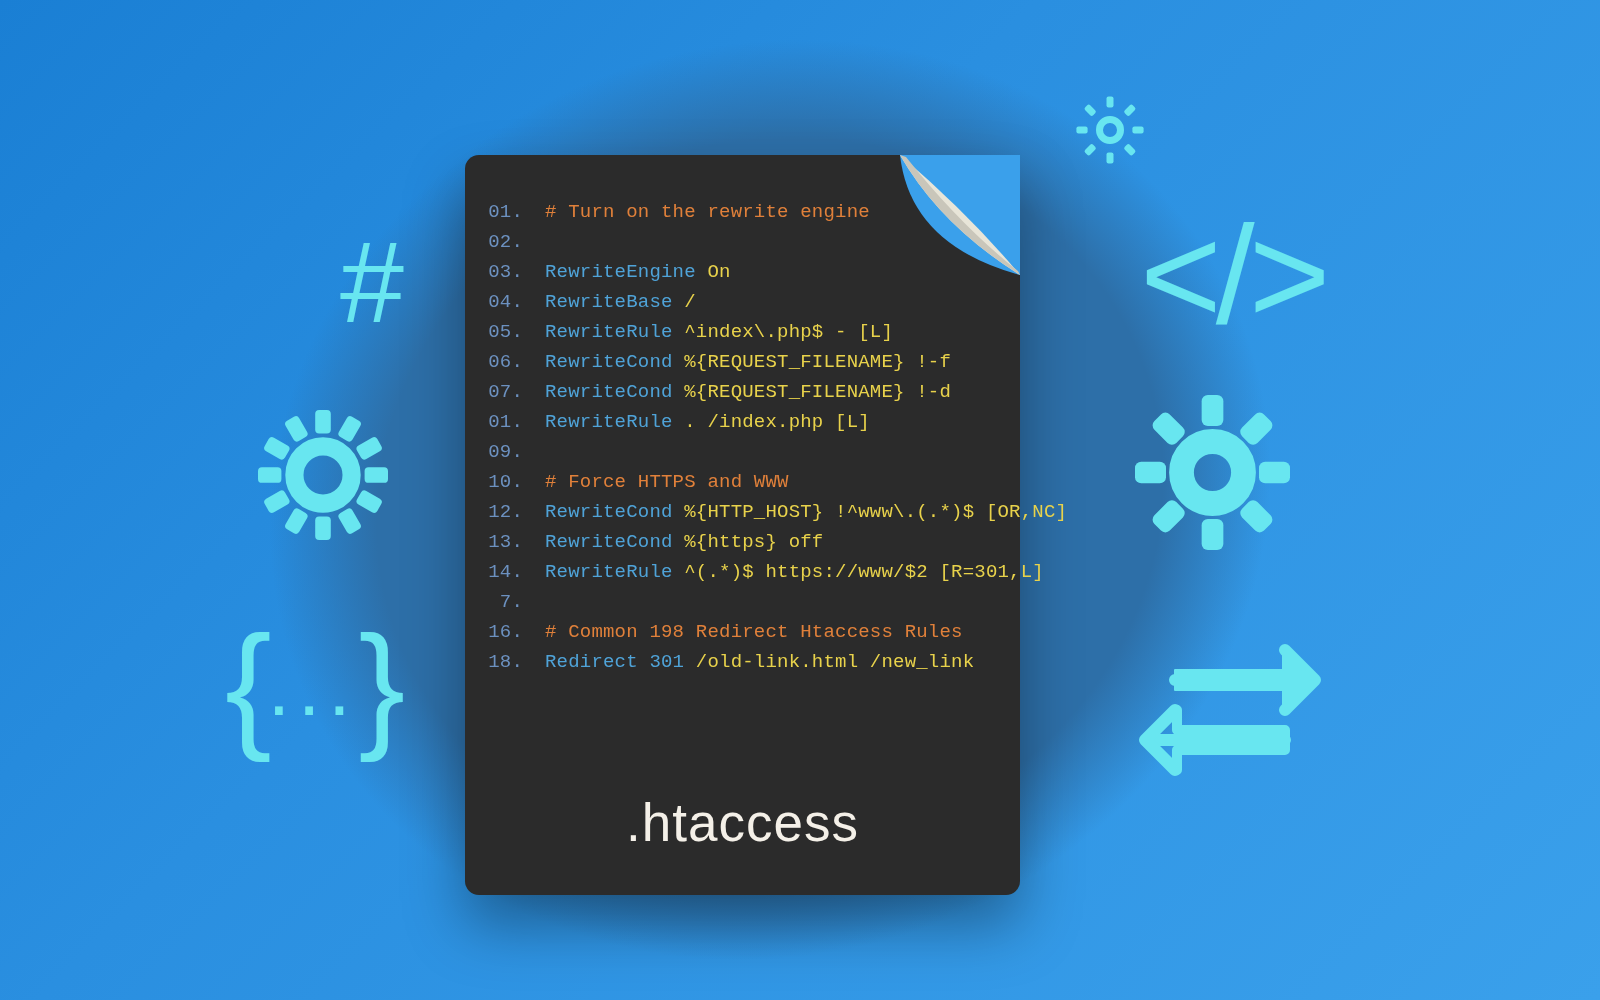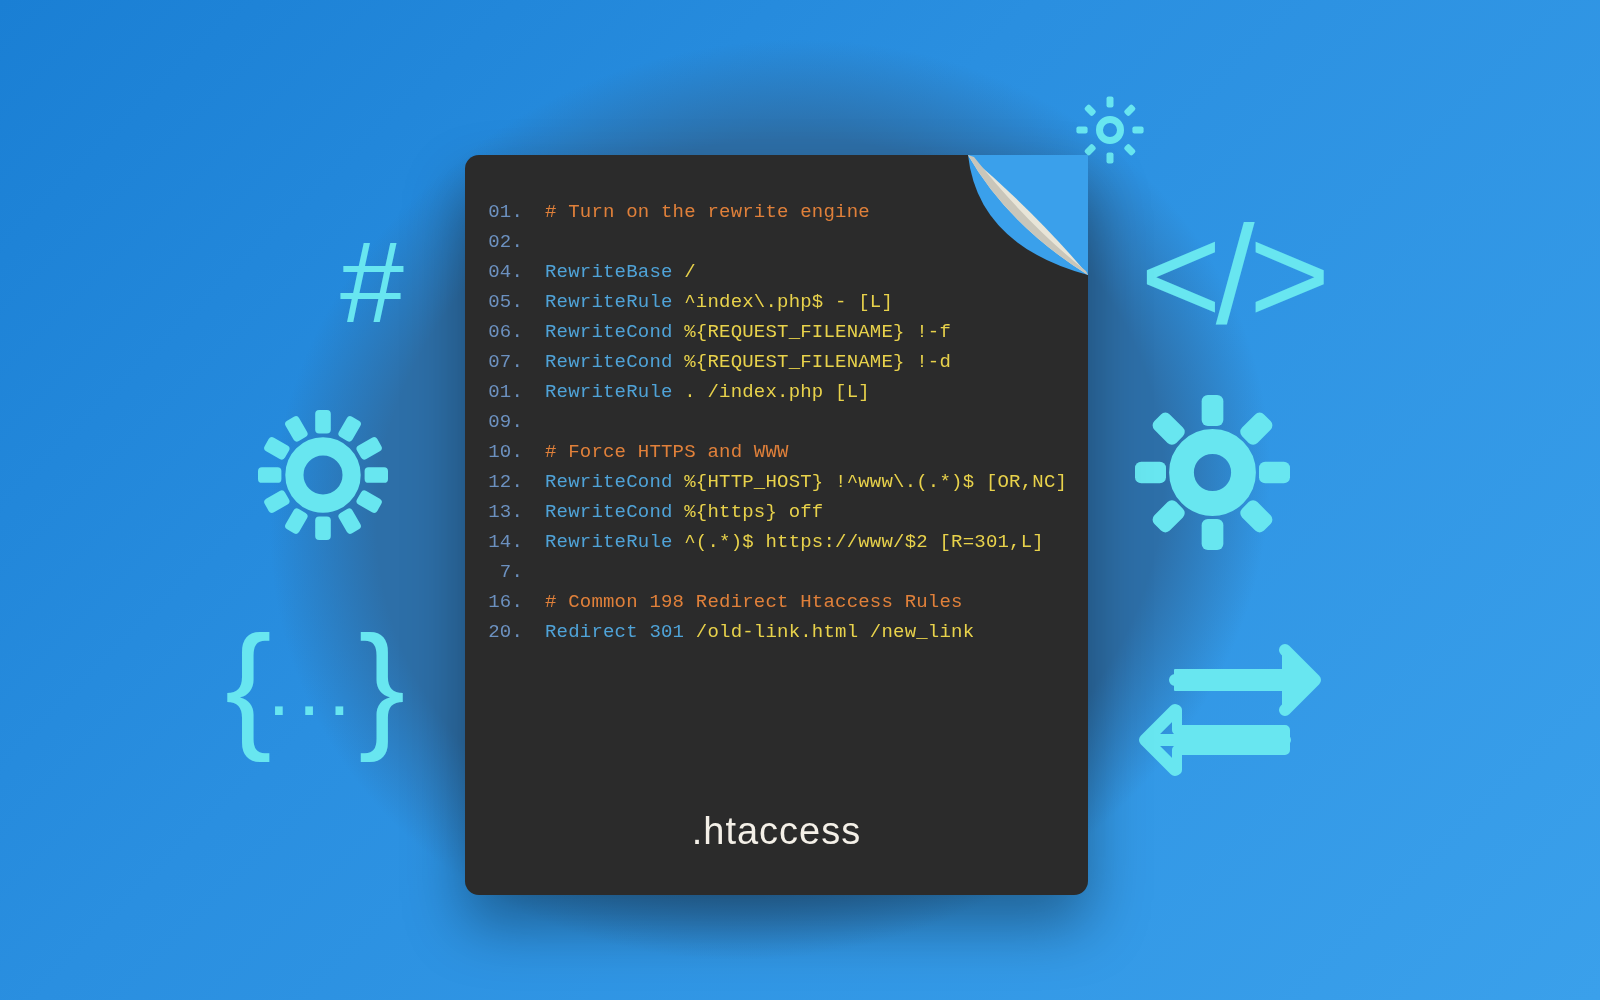--- a/index.html
+++ b/index.html
@@ -1,32 +1,32 @@
 <!DOCTYPE html>
 <html><head>
 <meta charset="utf-8">
 <style>
   html,body{margin:0;padding:0;width:1600px;height:1000px;overflow:hidden;font-family:"Courier New",monospace;}
   .stage{position:relative;width:1600px;height:1000px;background:linear-gradient(135deg,#1a7fd4 0%,#2a8fe0 40%,#3aa0eb 100%);}
   
   .blob{position:absolute;left:260px;top:40px;width:1020px;height:920px;background:radial-gradient(ellipse at 50% 50%, #2d6fa8 0%, #2d6fa8 55%, rgba(45,111,168,0) 70%);border-radius:50%;transform:rotate(-18deg);} 
   
-  .doc{position:absolute;left:465px;top:155px;width:623px;height:740px;background:#2b2b2b;border-radius:14px;box-shadow:0 30px 60px rgba(0,0,0,0.35);}
+  .doc{position:absolute;left:465px;top:155px;width:555px;height:740px;background:#2b2b2b;border-radius:14px;box-shadow:0 30px 60px rgba(0,0,0,0.35);}
   
   .curl{position:absolute;right:0;top:0;width:120px;height:120px;}
   .curl svg{display:block}
   
   .code{position:absolute;left:18px;top:42px;right:18px;font-size:19px;line-height:30px;font-family:"Courier New",monospace;letter-spacing:0.2px;}
   .row{white-space:pre}
   .ln{display:inline-block;width:40px;text-align:right;color:#6c91c0;margin-right:22px;}
   .c-comment{color:#e0803a}
   .c-dir{color:#4fa3d8}
   .c-val{color:#e8d24b}
   
-  .filelabel{position:absolute;left:0;right:0;bottom:42px;text-align:center;color:#f4f0e8;font-size:38px;font-weight:300;font-family:Arial,Helvetica,sans-serif;letter-spacing:1px;}
+  .filelabel{position:absolute;left:0;right:0;bottom:42px;text-align:center;color:#f4f0e8;font-size:53px;font-weight:300;font-family:Arial,Helvetica,sans-serif;letter-spacing:1px;}
   
   .icon{position:absolute;color:#68e6f0;}
   .hash{left:340px;top:225px;font-size:115px;font-weight:300;font-family:Arial,sans-serif;line-height:1;}
   .braces{left:225px;top:615px;font-size:140px;font-weight:300;font-family:Arial,sans-serif;line-height:1;letter-spacing:-4px;}
   .braces .dots{font-size:80px;position:relative;top:-18px;letter-spacing:8px;}
   .tag{left:1140px;top:205px;font-size:140px;font-weight:300;font-family:Arial,sans-serif;line-height:1;letter-spacing:-6px;}
   .gear-top{left:1075px;top:95px;}
   .gear-left{left:258px;top:410px;}
   .gear-right{left:1135px;top:395px;}
   .arrows{left:1115px;top:625px;}
@@ -106,30 +106,31 @@
         <path d="M0 0 H120 V120 Z" fill="#2b2b2b"></path>
         <path d="M0 0 Q10 90 120 120 L120 0 Z" fill="#3aa0eb"></path>
         <path d="M0 0 Q40 70 120 120 Q70 60 0 0 Z" fill="#e8e5d8"></path>
         <path d="M0 0 Q40 70 120 120 L118 116 Q60 70 6 2 Z" fill="#c9c6ba"></path>
       </svg>
     </div>
 
     <div class="code" id="code-block">
         <div class="row"><span class="ln">01.</span><span class="c-comment"># Turn on the rewrite engine</span></div>
         <div class="row"><span class="ln">02.</span></div>
+        <div class="row"><span class="ln">03.</span><span class="c-dir">RewriteEngine </span><span class="c-val">On</span></div>
         <div class="row"><span class="ln">04.</span><span class="c-dir">RewriteBase </span><span class="c-val">/</span></div>
         <div class="row"><span class="ln">05.</span><span class="c-dir">RewriteRule </span><span class="c-val">^index\.php$ - [L]</span></div>
         <div class="row"><span class="ln">06.</span><span class="c-dir">RewriteCond </span><span class="c-val">%{REQUEST_FILENAME} !-f</span></div>
         <div class="row"><span class="ln">07.</span><span class="c-dir">RewriteCond </span><span class="c-val">%{REQUEST_FILENAME} !-d</span></div>
         <div class="row"><span class="ln">01.</span><span class="c-dir">RewriteRule </span><span class="c-val">. /index.php [L]</span></div>
         <div class="row"><span class="ln">09.</span></div>
         <div class="row"><span class="ln">10.</span><span class="c-comment"># Force HTTPS and WWW</span></div>
         <div class="row"><span class="ln">12.</span><span class="c-dir">RewriteCond </span><span class="c-val">%{HTTP_HOST} !^www\.(.*)$ [OR,NC]</span></div>
         <div class="row"><span class="ln">13.</span><span class="c-dir">RewriteCond </span><span class="c-val">%{https} off</span></div>
         <div class="row"><span class="ln">14.</span><span class="c-dir">RewriteRule </span><span class="c-val">^(.*)$ https://www/$2 [R=301,L]</span></div>
         <div class="row"><span class="ln">7.</span></div>
         <div class="row"><span class="ln">16.</span><span class="c-comment"># Common 198 Redirect Htaccess Rules</span></div>
-        <div class="row"><span class="ln">20.</span><span class="c-dir">Redirect 301 </span><span class="c-val">/old-link.html /new_link</span></div>
+        <div class="row"><span class="ln">18.</span><span class="c-dir">Redirect 301 </span><span class="c-val">/old-link.html /new_link</span></div>
       </div>
 
     <div class="filelabel">.htaccess</div>
   </div>
 </div>
 
 </body></html>

